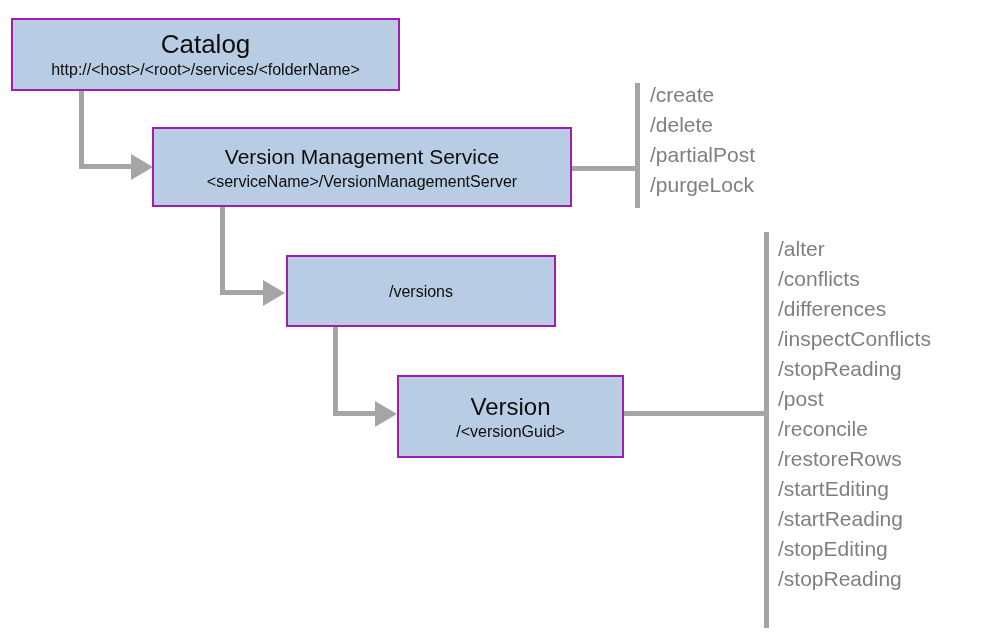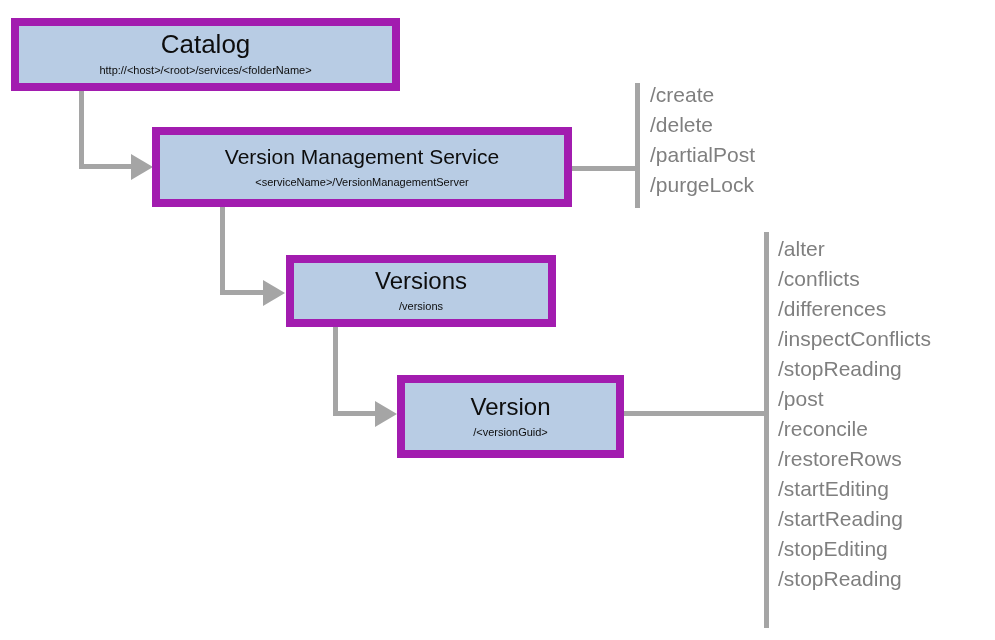--- a/index.html
+++ b/index.html
@@ -15,37 +15,37 @@
     width: 995px;
     height: 640px;
     background: #ffffff;
     overflow: hidden;
   }
   
   .node {
     position: absolute;
     box-sizing: border-box;
     background: #b8cce4;
-    border: 8px solid #a21caf;
+    border: 2px solid #a21caf;
     display: flex;
     flex-direction: column;
     align-items: center;
     justify-content: center;
     color: #000000;
     text-align: center;
     z-index: 3;
   }
   .node-title {
     font-size: 25px;
     line-height: 29px;
     color: #0d0d0d;
     white-space: nowrap;
   }
   .node-sub {
-    font-size: 11px;
+    font-size: 16px;
     line-height: 20px;
     color: #0d0d0d;
     white-space: nowrap;
     margin-top: 1px;
   }
   .node.n-catalog .node-title { font-size: 26px; }
   .node.n-vms .node-title { font-size: 21px; }
   .node.n-versions .node-title { font-size: 24px; }
   .node.n-version .node-title { font-size: 24px; }
 
@@ -111,21 +111,20 @@
     <div class="node-title">Catalog</div>
     <div class="node-sub">http://&lt;host&gt;/&lt;root&gt;/services/&lt;folderName&gt;</div>
   </div>
 
   <div class="node n-vms" style="left:152px; top:127px; width:420px; height:80px;">
     <div class="node-title">Version Management Service</div>
     <div class="node-sub">&lt;serviceName&gt;/VersionManagementServer</div>
   </div>
 
   <div class="node n-versions" style="left:286px; top:255px; width:270px; height:72px;">
-    <div class="node-title">Versions</div>
     <div class="node-sub">/versions</div>
   </div>
 
   <div class="node n-version" style="left:397px; top:375px; width:227px; height:83px;">
     <div class="node-title">Version</div>
     <div class="node-sub">/&lt;versionGuid&gt;</div>
   </div>
 
   <div class="oplist" style="left:650px; top:80px;">
     <div class="op">/create</div>

